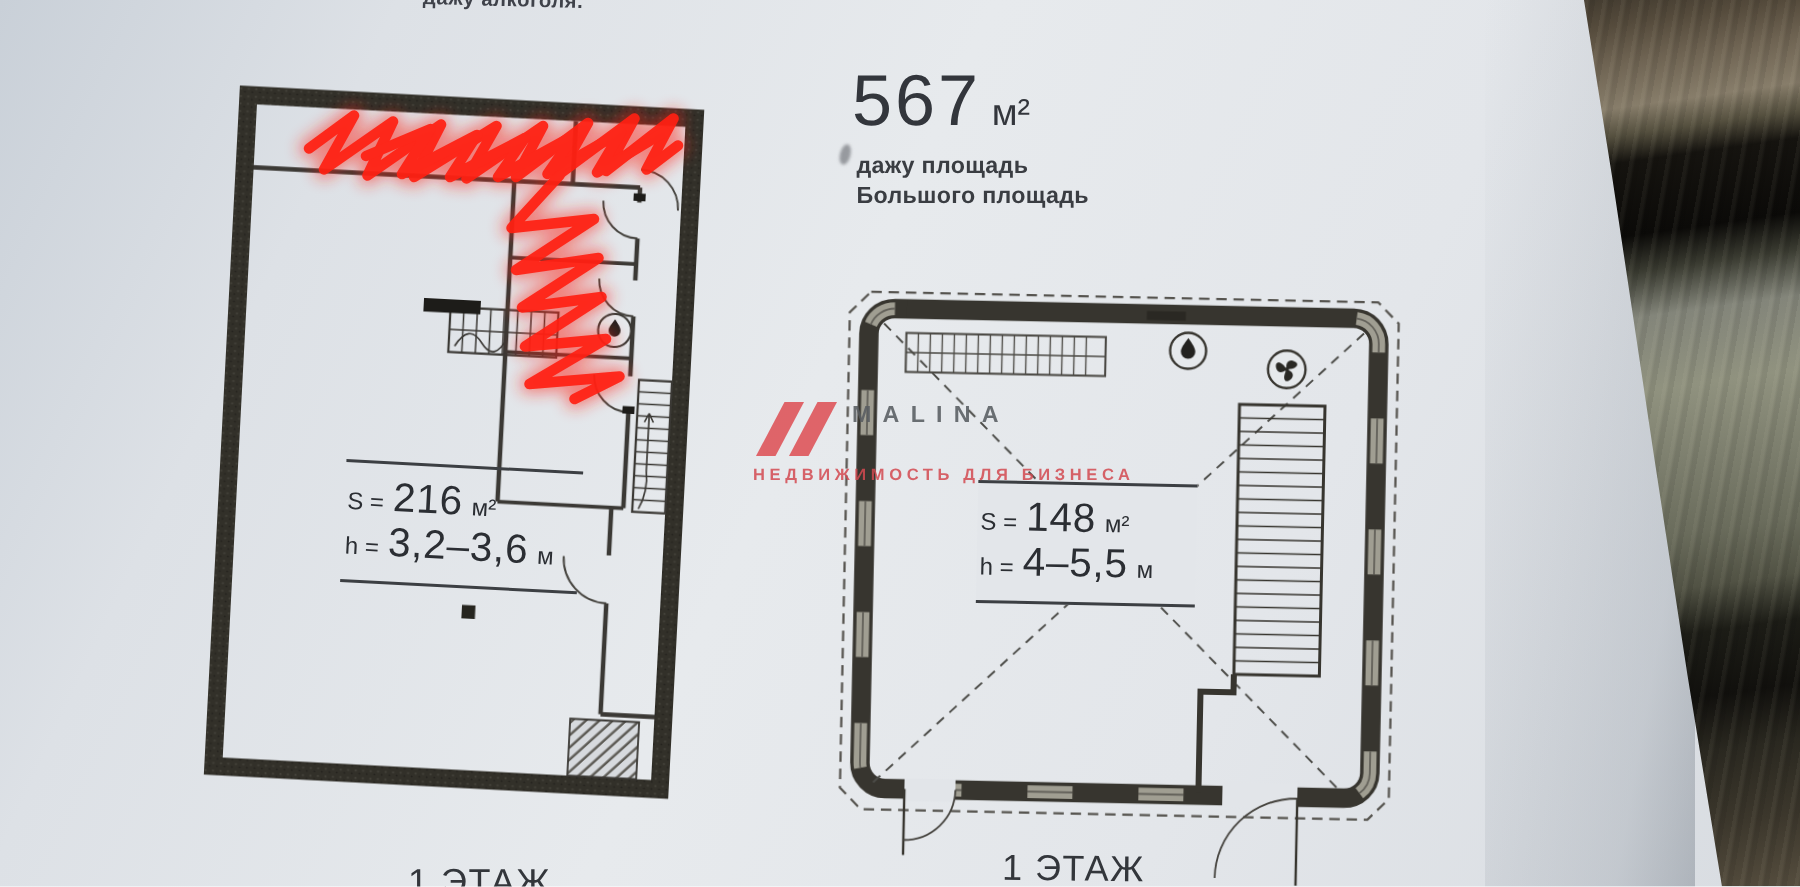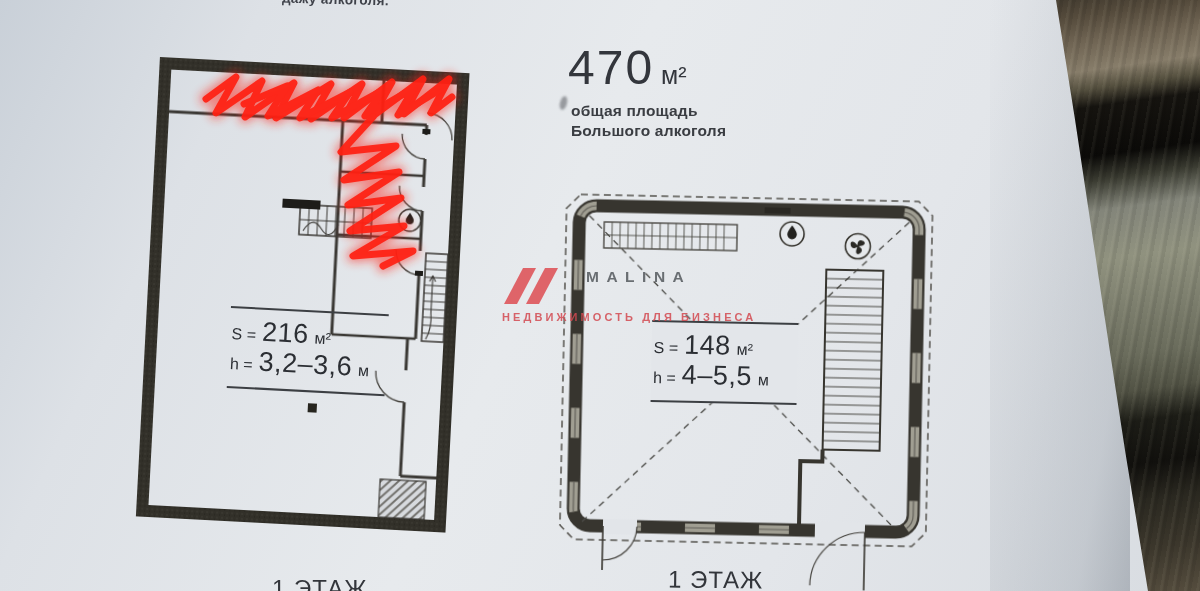--- a/index.html
+++ b/index.html
@@ -51,35 +51,35 @@
   .plan-label .row{display:flex;align-items:baseline;gap:6px;line-height:1.12;white-space:nowrap;}
   .plan-label .pre{font-size:16px;font-weight:400;}
   .plan-label .big{font-size:27px;font-weight:500;letter-spacing:.5px;}
   .plan-label .un{font-size:16px;font-weight:500;}
   .plan-left .plan-label{left:84px;top:246px;width:154px;background:transparent;}
   .plan-right .plan-label{left:95px;top:130px;width:142px;background:#e3e6ea;}
   
   .annotation{left:0;top:0;z-index:3;}
   
   .watermark{left:502px;top:264px;width:240px;z-index:4;}
-  .wm-top{display:flex;align-items:flex-start;gap:18px;}
+  .wm-top{display:flex;align-items:flex-start;gap:0;}
   .wm-brand{font-size:15.5px;font-weight:700;color:rgba(88,92,97,.88);letter-spacing:7.5px;line-height:1.55;margin-top:1px;white-space:nowrap;}
   .wm-tagline{margin-top:5px;font-size:11px;font-weight:700;letter-spacing:3.1px;color:rgba(210,73,80,.85);white-space:nowrap;}
 </style>
 </head>
 <body>
 
 <div class="abs top-note">дажу алкоголя.</div>
 
 <div class="abs total-area">
-  <span class="val">470</span><span class="unit">м²</span>
+  <span class="val">567</span><span class="unit">м²</span>
 </div>
 <div class="abs total-caption">
-  <div>общая площадь</div>
-  <div>Большого алкоголя</div>
+  <div>дажу площадь</div>
+  <div>Большого площадь</div>
 </div>
 <div class="abs smudge"></div>
 <div class="abs paper-edge-shade"></div>
 
 <div class="abs plan plan-left">
   <svg viewBox="0 0 310 460" width="310" height="462">
     <defs>
       <pattern id="lHatch" width="6" height="6" patternUnits="userSpaceOnUse" patternTransform="rotate(45)">
         <rect width="6" height="6" fill="#d7dade"></rect>
         <line x1="1" y1="0" x2="1" y2="6" stroke="#5a5852" stroke-width="1.6"></line>

